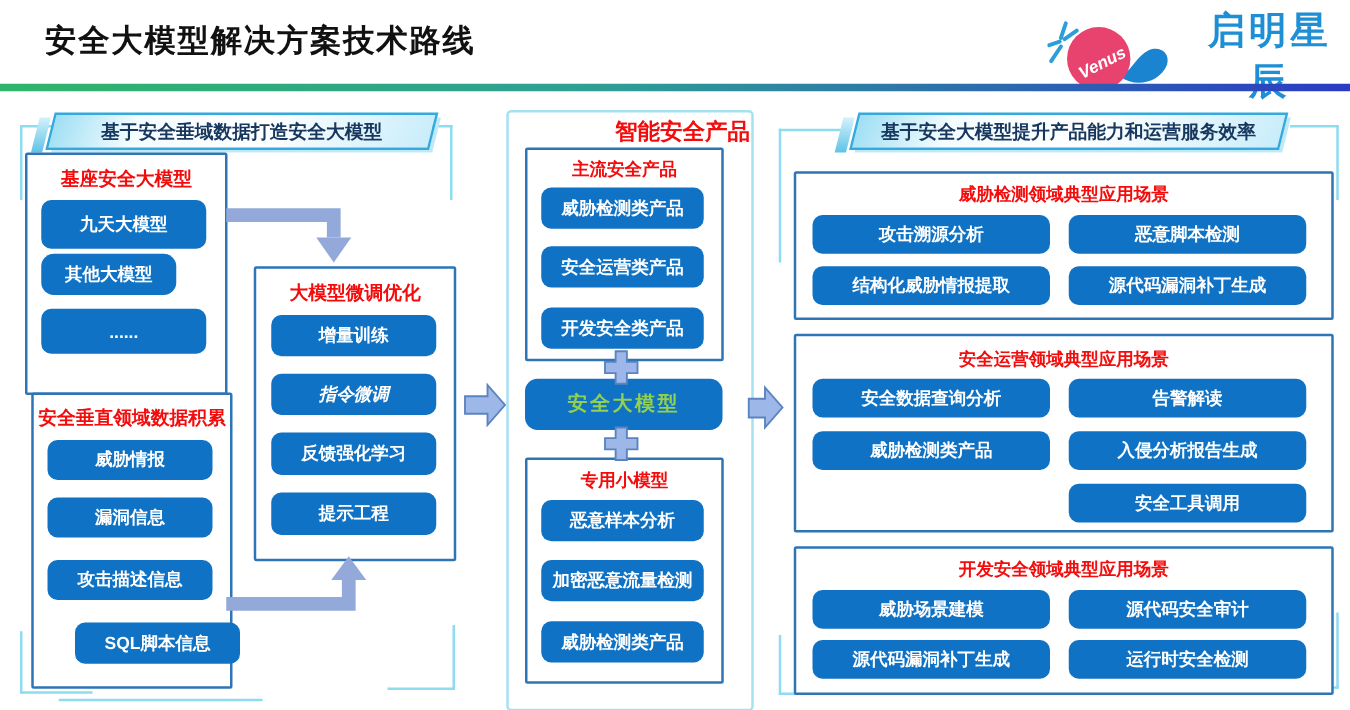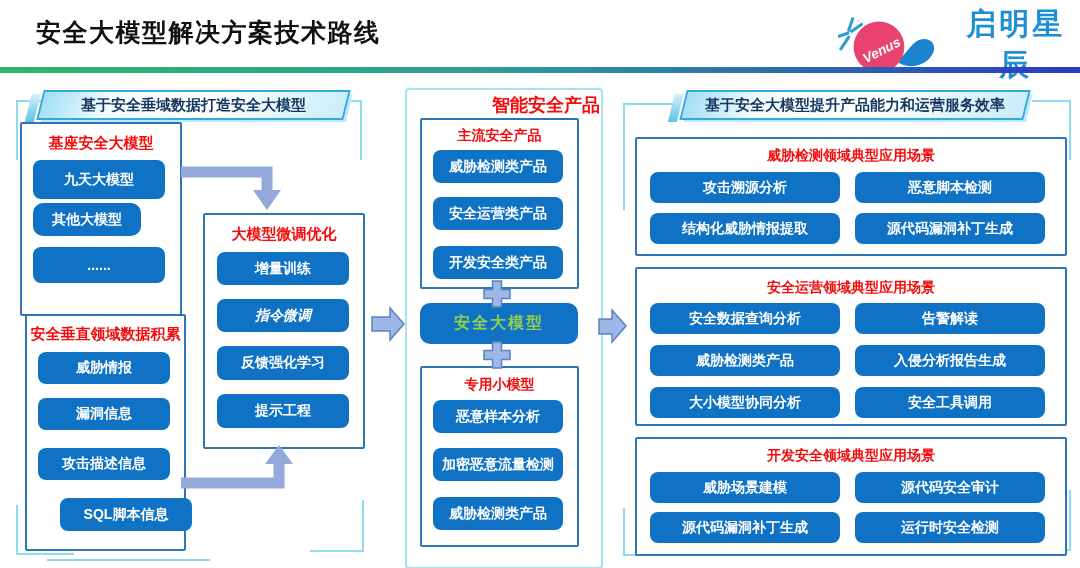--- a/index.html
+++ b/index.html
@@ -134,21 +134,20 @@
   <div class="node" style="left:650px;top:213px;width:190px;height:31px;">结构化威胁情报提取</div>
   <div class="node" style="left:855px;top:213px;width:190px;height:31px;">源代码漏洞补丁生成</div>
 
   <div class="wbox" style="left:635px;top:267px;width:428px;height:155px;">
     <div class="wbox-title sm" style="top:10px;">安全运营领域典型应用场景</div>
   </div>
   <div class="node" style="left:650px;top:303px;width:190px;height:31px;">安全数据查询分析</div>
   <div class="node" style="left:855px;top:303px;width:190px;height:31px;">告警解读</div>
   <div class="node" style="left:650px;top:345px;width:190px;height:31px;">威胁检测类产品</div>
   <div class="node" style="left:855px;top:345px;width:190px;height:31px;">入侵分析报告生成</div>
-  <div class="node" style="left:650px;top:387px;width:190px;height:31px;">大小模型协同分析</div>
   <div class="node" style="left:855px;top:387px;width:190px;height:31px;">安全工具调用</div>
 
   <div class="wbox" style="left:635px;top:437px;width:428px;height:115px;">
     <div class="wbox-title sm" style="top:8px;">开发安全领域典型应用场景</div>
   </div>
   <div class="node" style="left:650px;top:472px;width:190px;height:31px;">威胁场景建模</div>
   <div class="node" style="left:855px;top:472px;width:190px;height:31px;">源代码安全审计</div>
   <div class="node" style="left:650px;top:512px;width:190px;height:31px;">源代码漏洞补丁生成</div>
   <div class="node" style="left:855px;top:512px;width:190px;height:31px;">运行时安全检测</div>
 

